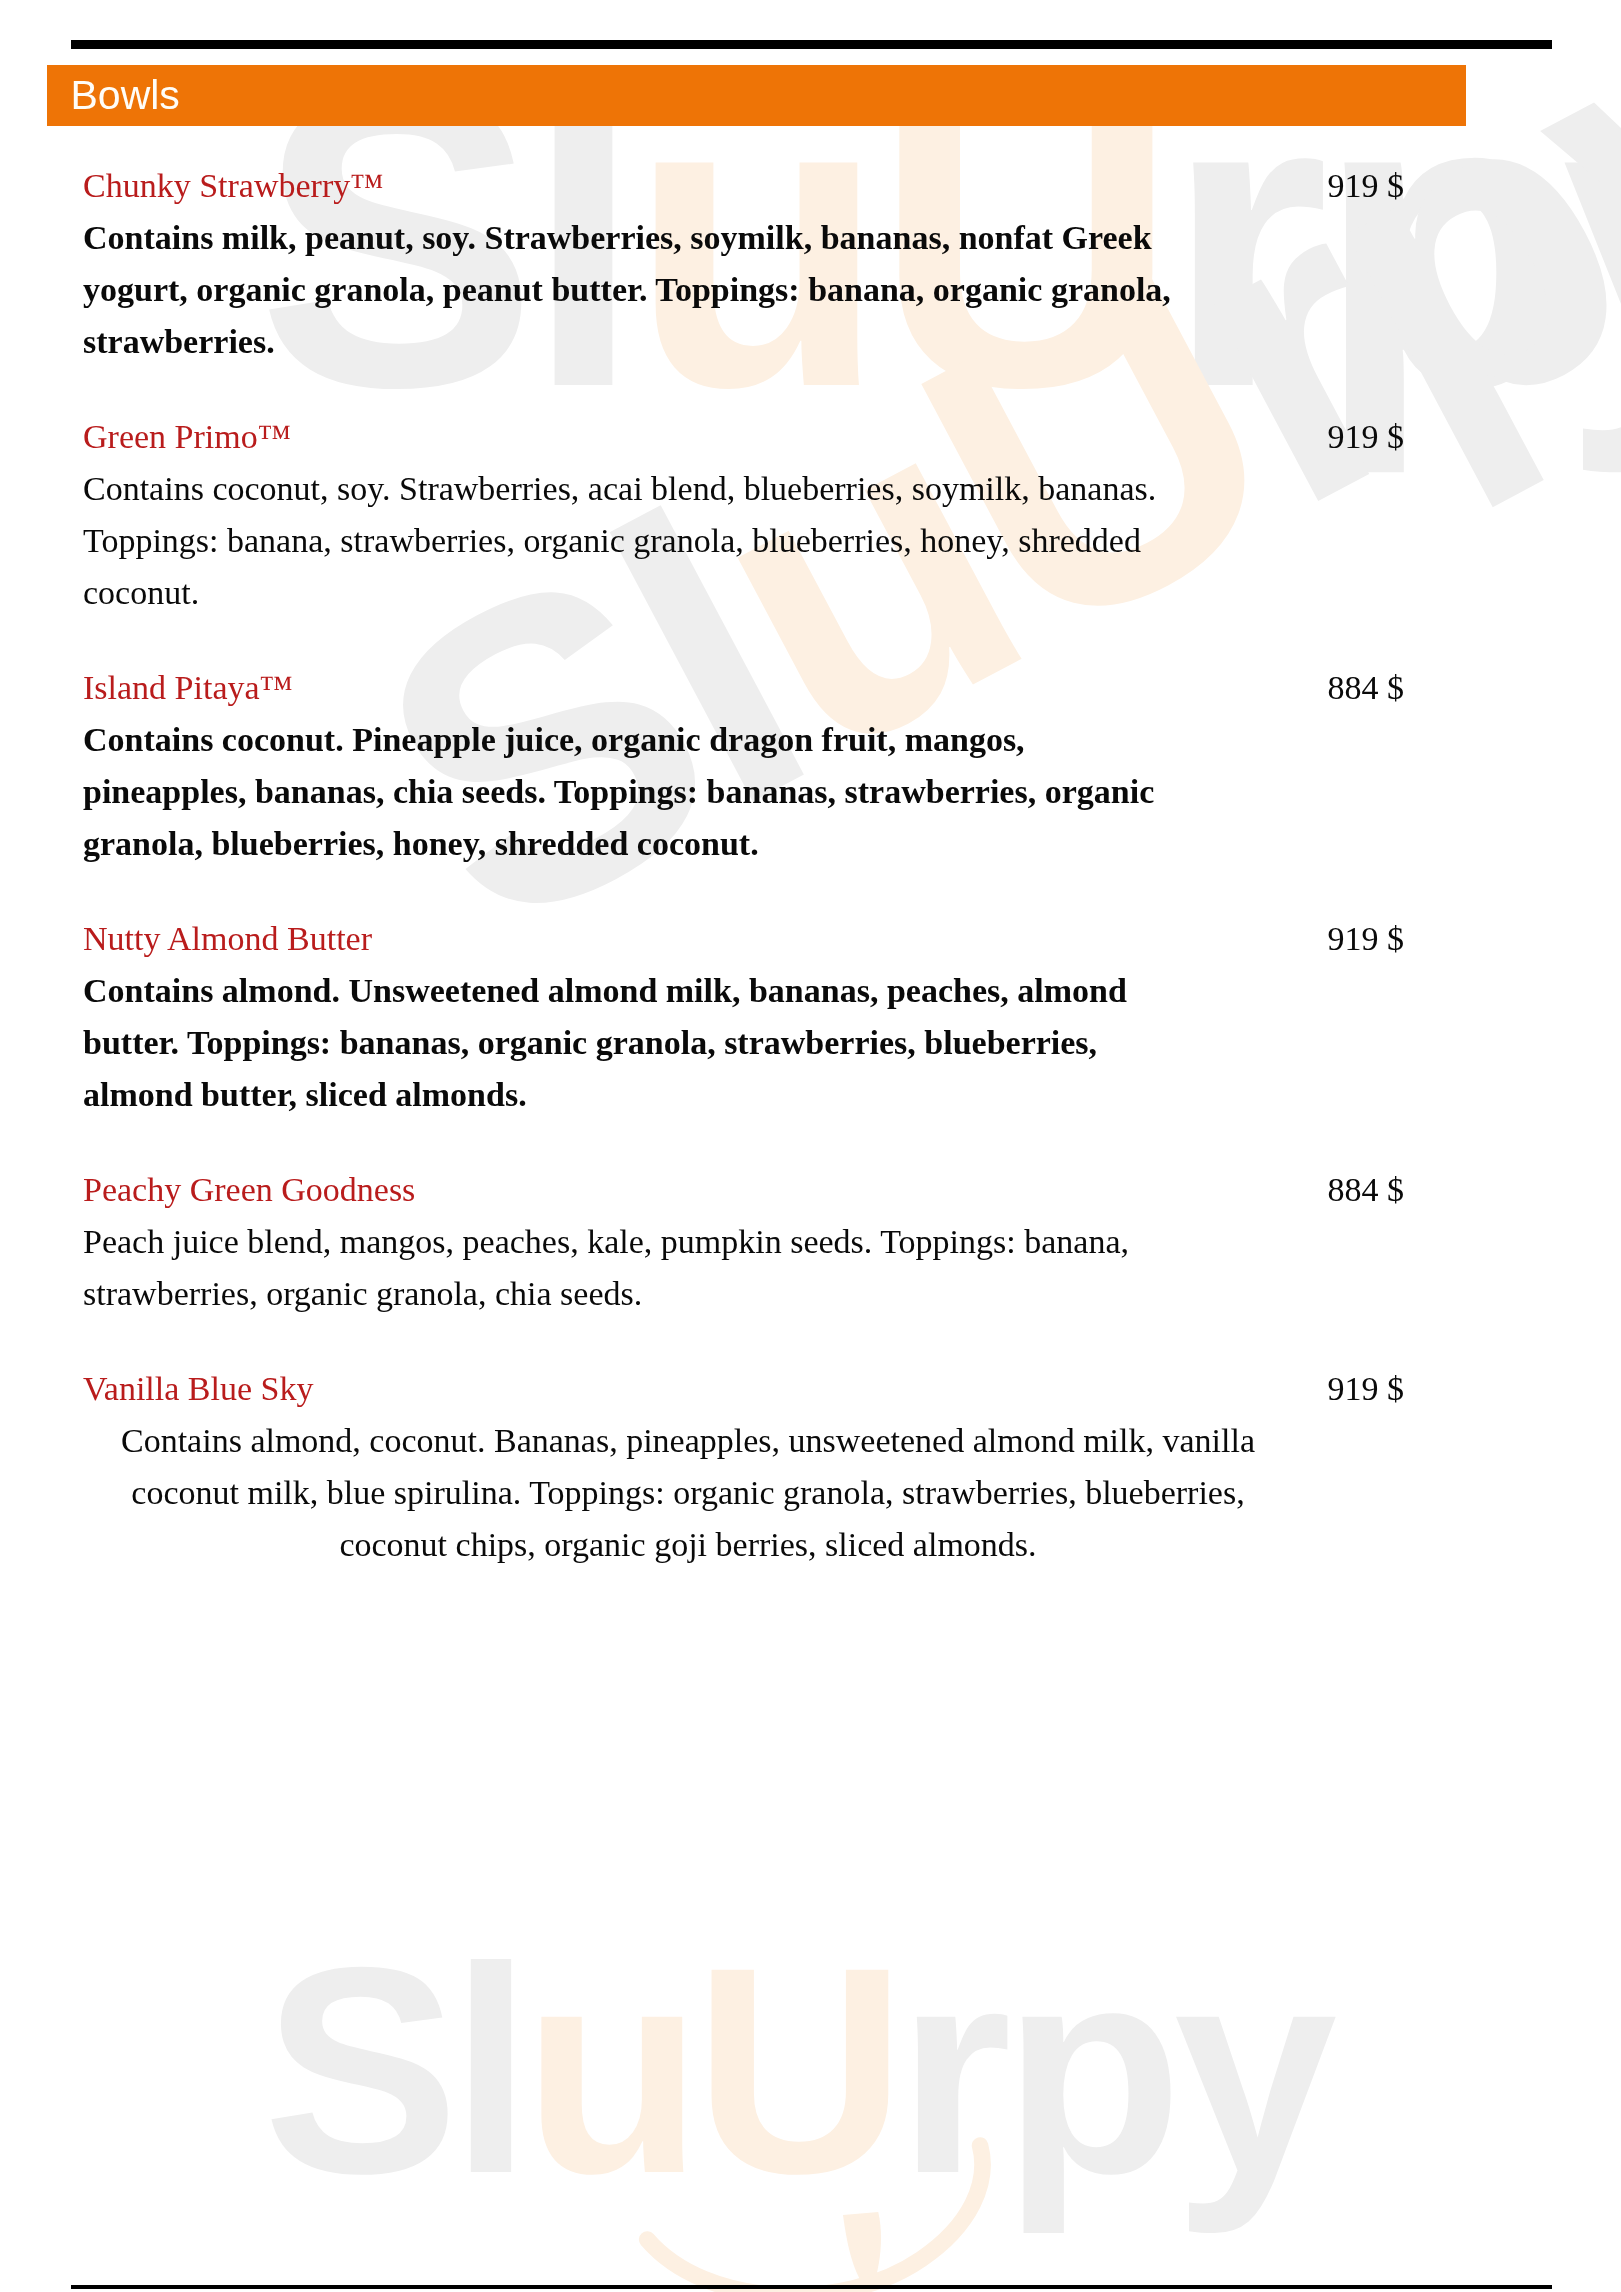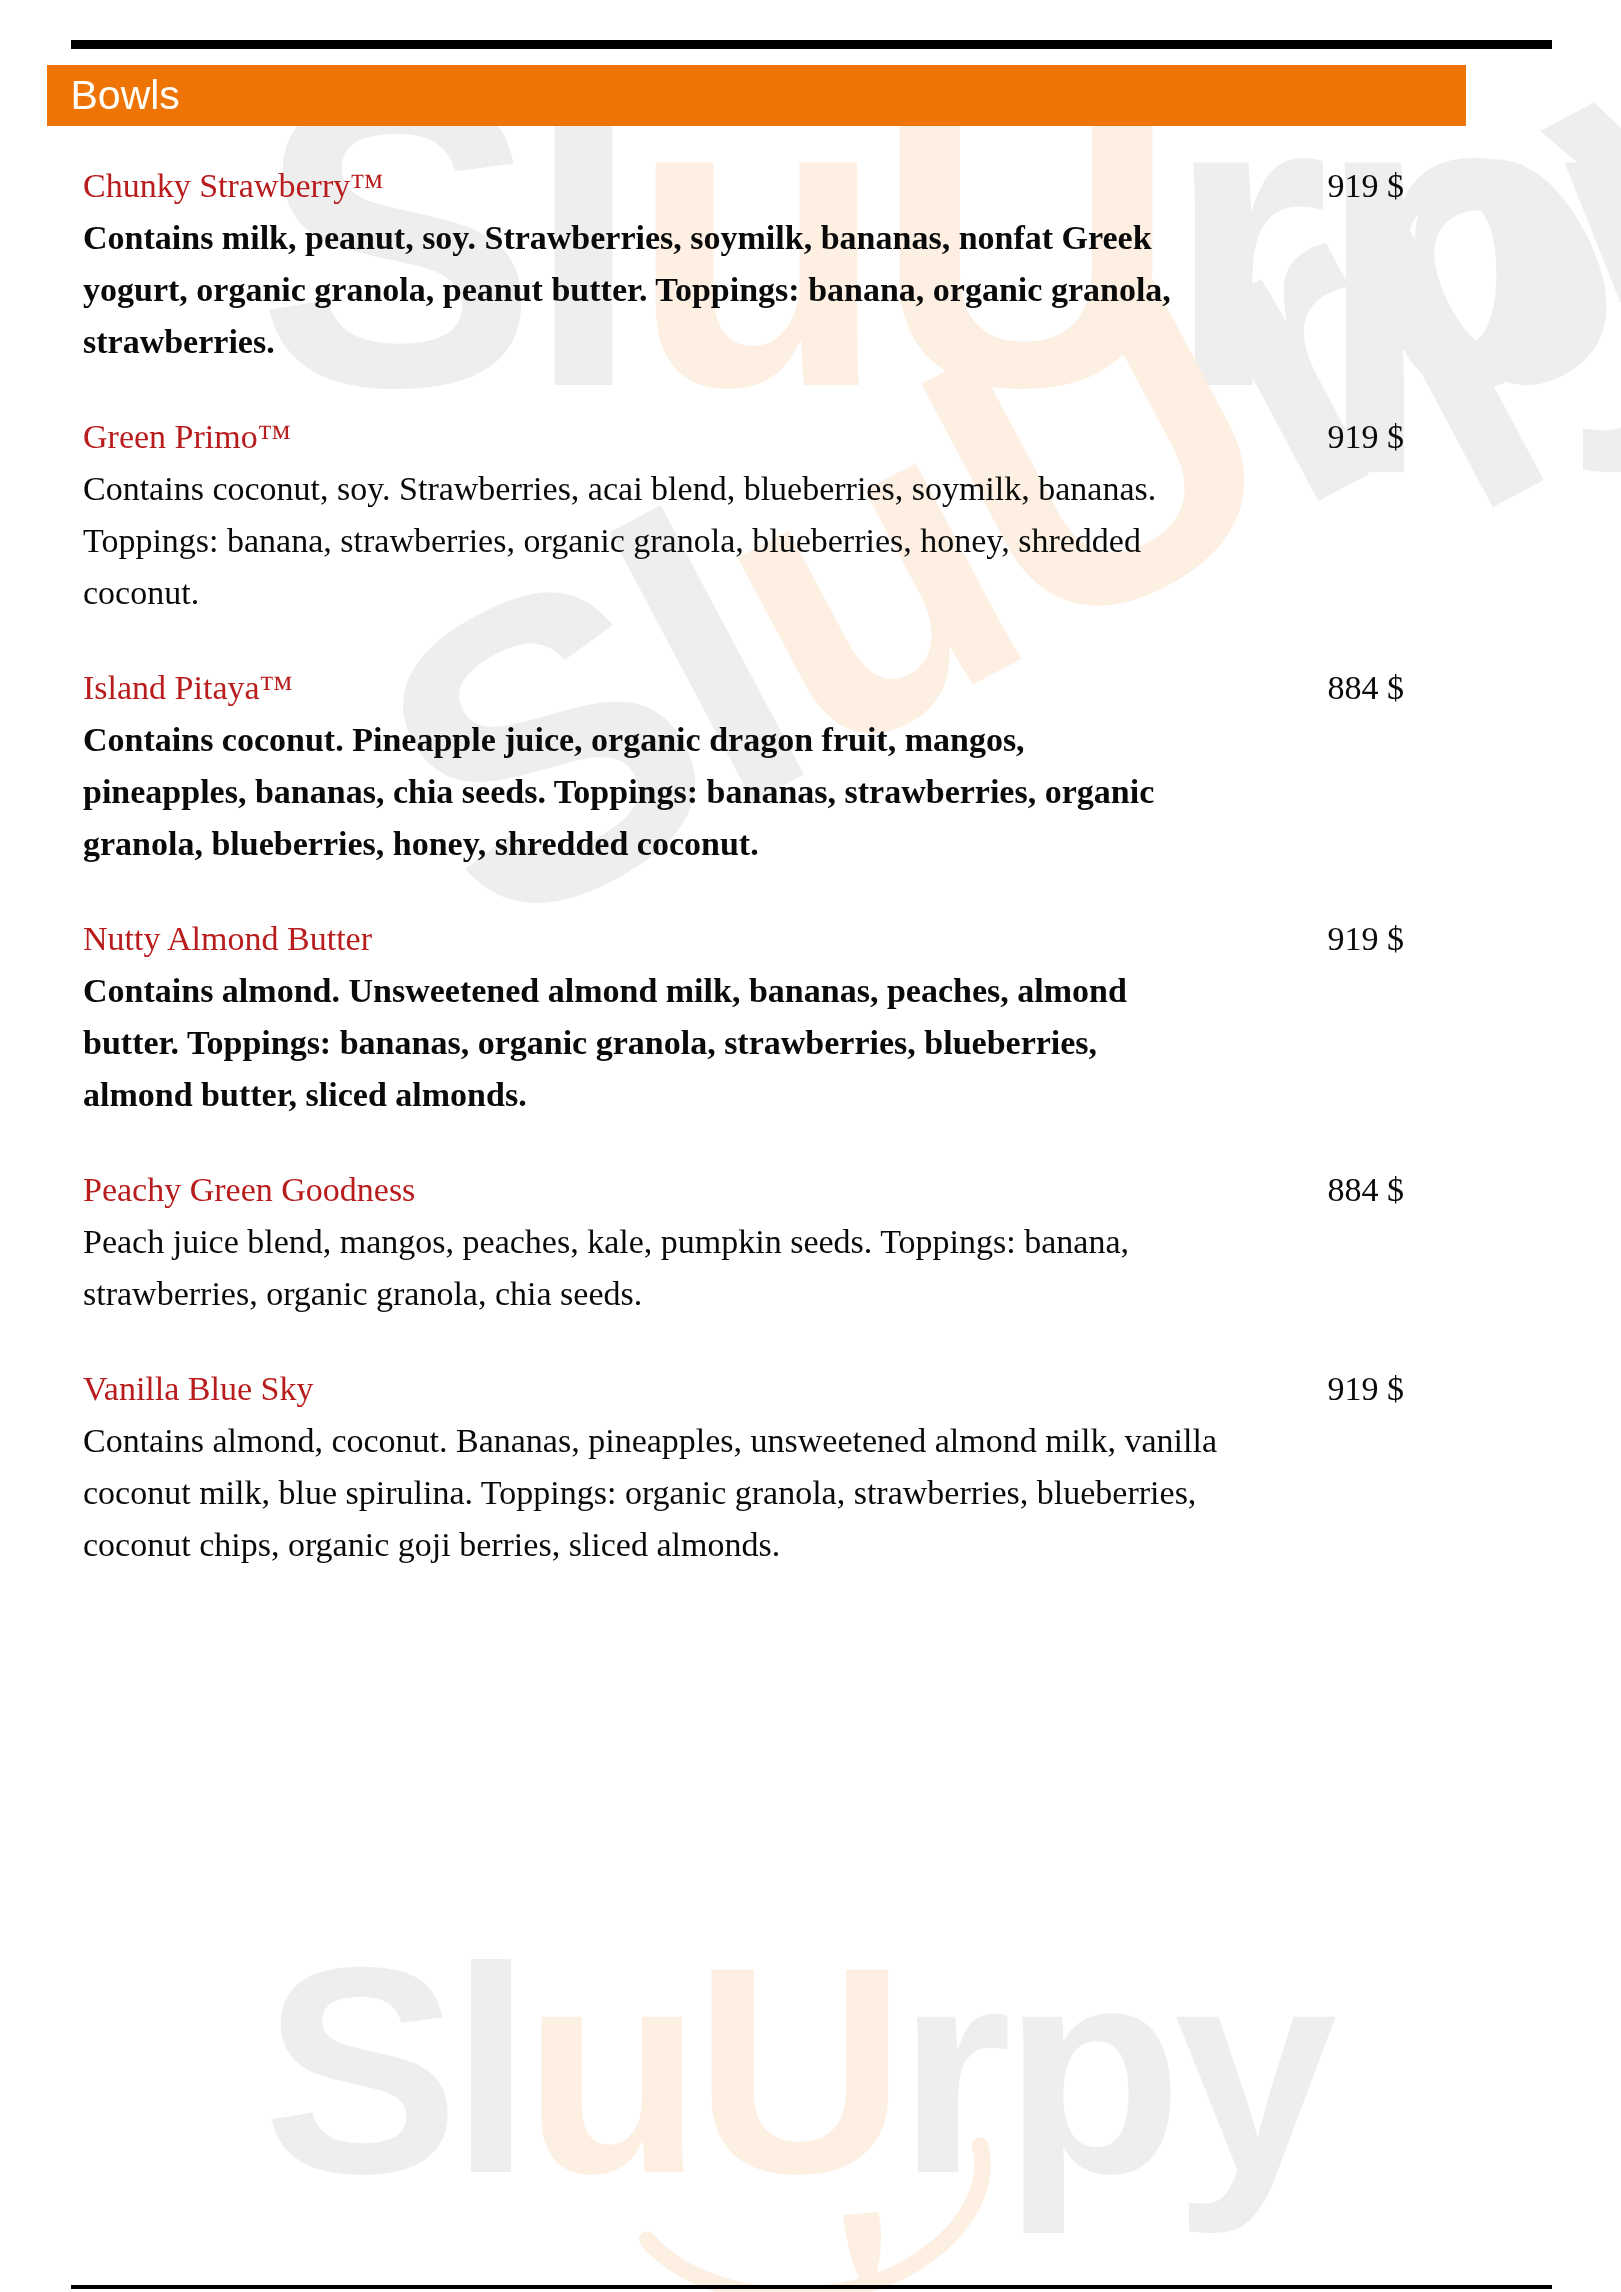--- a/index.html
+++ b/index.html
@@ -123,21 +123,21 @@
     padding-left: 39px;
   }
   .item-desc {
     font-size: 34px;
     line-height: 52px;
     color: #0a0a0a;
     max-width: 1137px;
   }
   .item-desc.w-narrow { max-width: 1088px; font-weight: bold; }
   .item-desc.w-mid    { max-width: 1157px; }
-  .item-desc.w-wide   { max-width: 1210px; }
+  .item-desc.w-wide   { max-width: 1210px; text-align: center; }
 </style>
 </head>
 <body>
 
 <div id="page">
 
   <div class="wm wm-top">
     <span class="g">Sl</span><span class="o">uU</span><span class="g">rpy</span>
   </div>
 

